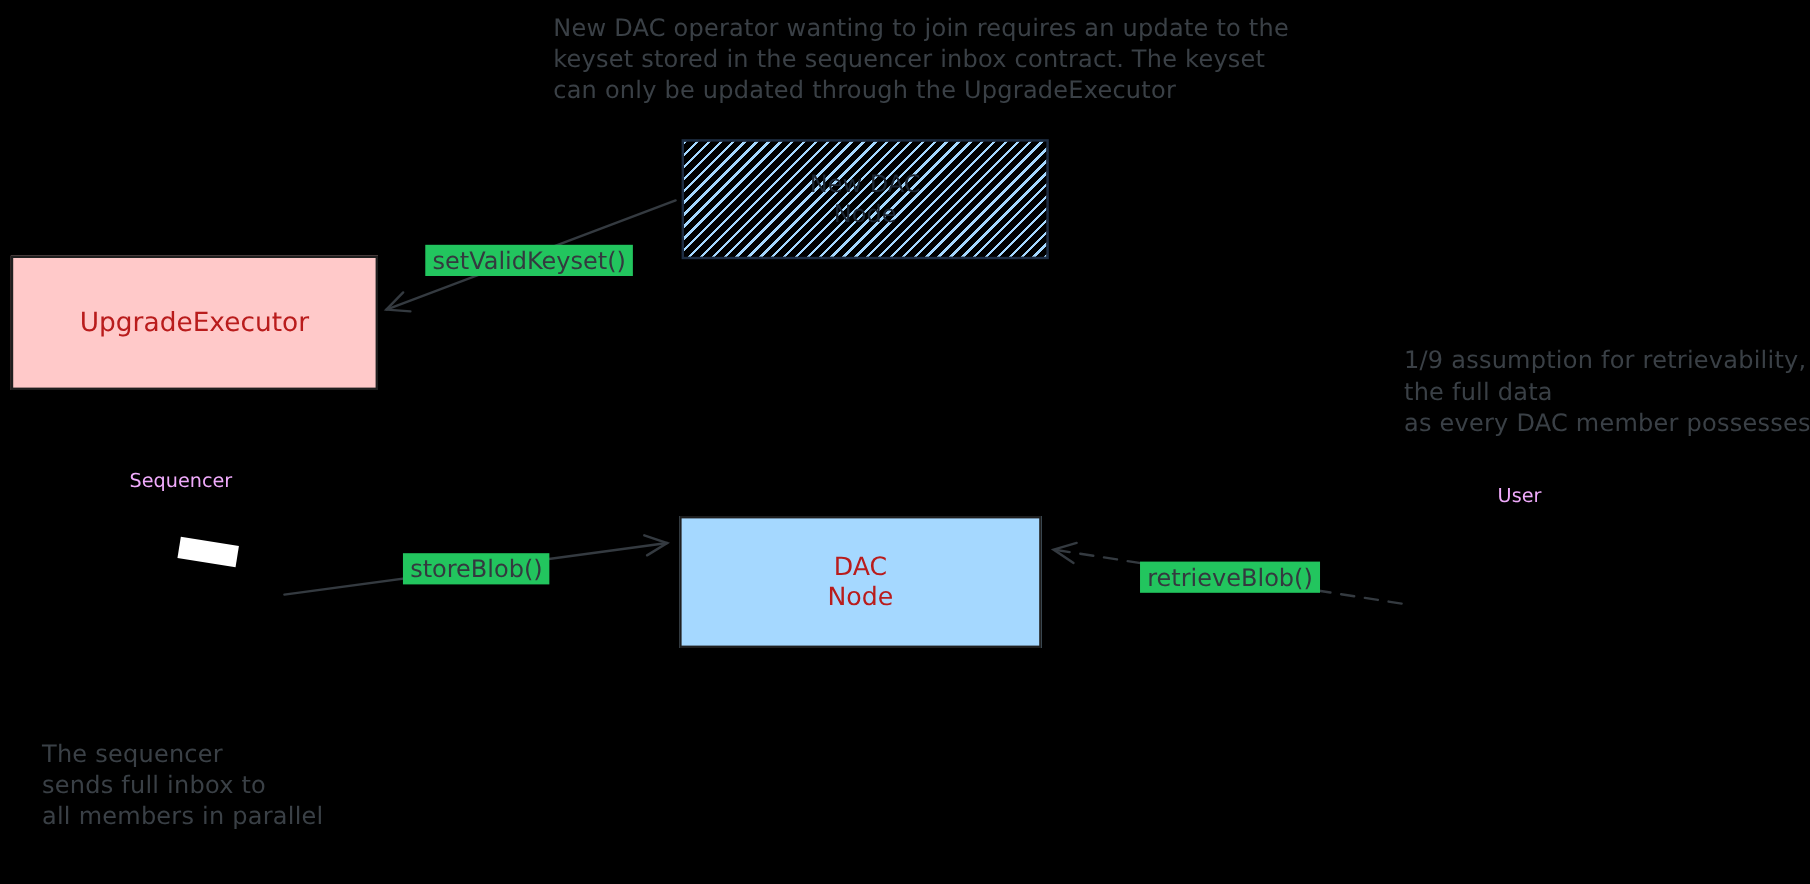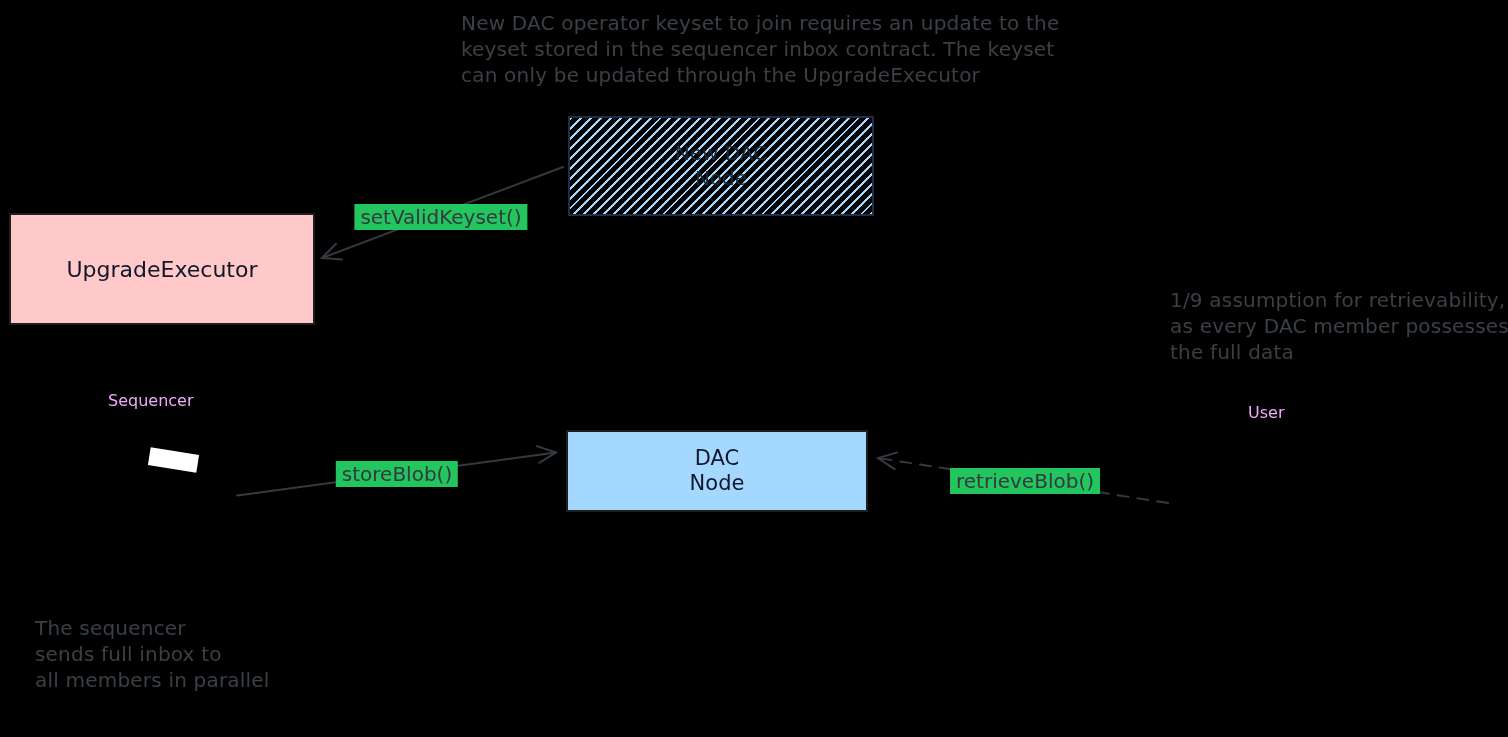--- a/index.html
+++ b/index.html
@@ -33,31 +33,31 @@
   }
   .box {
     position: absolute;
     display: flex;
     flex-direction: column;
     align-items: center;
     justify-content: center;
     text-align: center;
     font-size: 21px;
     line-height: 25px;
-    color: #0f172a;
+    color: #b91c1c;
     box-sizing: border-box;
   }
   .box-upgrade {
     left: 9px; top: 213px; width: 306px; height: 112px;
     background: #ffc9c9;
     border: 2px solid #1e1e1e;
     font-size: 22px;
   }
   .box-dac {
-    left: 566px; top: 430px; width: 302px; height: 82px;
+    left: 566px; top: 430px; width: 302px; height: 110px;
     background: #a5d8ff;
     border: 2px solid #1e1e1e;
   }
   .box-newdac {
     left: 568px; top: 116px; width: 306px; height: 100px;
     background: repeating-linear-gradient(135deg, #a5d8ff 0px, #a5d8ff 2px, rgba(0,0,0,0) 2px, rgba(0,0,0,0) 7px);
     border: 2px solid #1e2e44;
     color: #1c2633;
     font-size: 20px;
   }
@@ -103,21 +103,21 @@
       <path d="M536.9,446.1 L556,452.5 L539.2,462.8"></path>
     </g>
 
     <g stroke="#343a40" stroke-width="2" fill="none" stroke-linecap="round">
       <path d="M1168,503 L878,458" stroke-dasharray="11 9"></path>
       <path d="M894.6,469.1 L878,458 L897.2,452.4"></path>
     </g>
   </svg>
 
   <div class="note" style="left:461px; top:10px;">
-    <div>New DAC operator keyset to join requires an update to the</div>
+    <div>New DAC operator wanting to join requires an update to the</div>
     <div>keyset stored in the sequencer inbox contract. The keyset</div>
     <div>can only be updated through the UpgradeExecutor</div>
   </div>
 
   <div class="box box-newdac">
     <div>New DAC</div>
     <div>Node</div>
   </div>
 
   <div class="box box-upgrade">
@@ -133,22 +133,22 @@
   <div class="arrow-label" style="left:397px; top:474px;text-align:right;">storeBlob()</div>
   <div class="arrow-label" style="left:1025px; top:481px;">retrieveBlob()</div>
 
   <div class="actor-label" style="left:108px; top:391px;">Sequencer</div>
   <div class="screen-shape"></div>
 
   <div class="actor-label" style="left:1248px; top:403px;">User</div>
 
   <div class="note" style="left:1170px; top:287px;">
     <div>1/9 assumption for retrievability,</div>
+    <div>the full data</div>
     <div>as every DAC member possesses</div>
-    <div>the full data</div>
   </div>
 
   <div class="note" style="left:35px; top:615px;">
     <div>The sequencer</div>
     <div>sends full inbox to</div>
     <div>all members in parallel</div>
   </div>
 
 </div>
 

